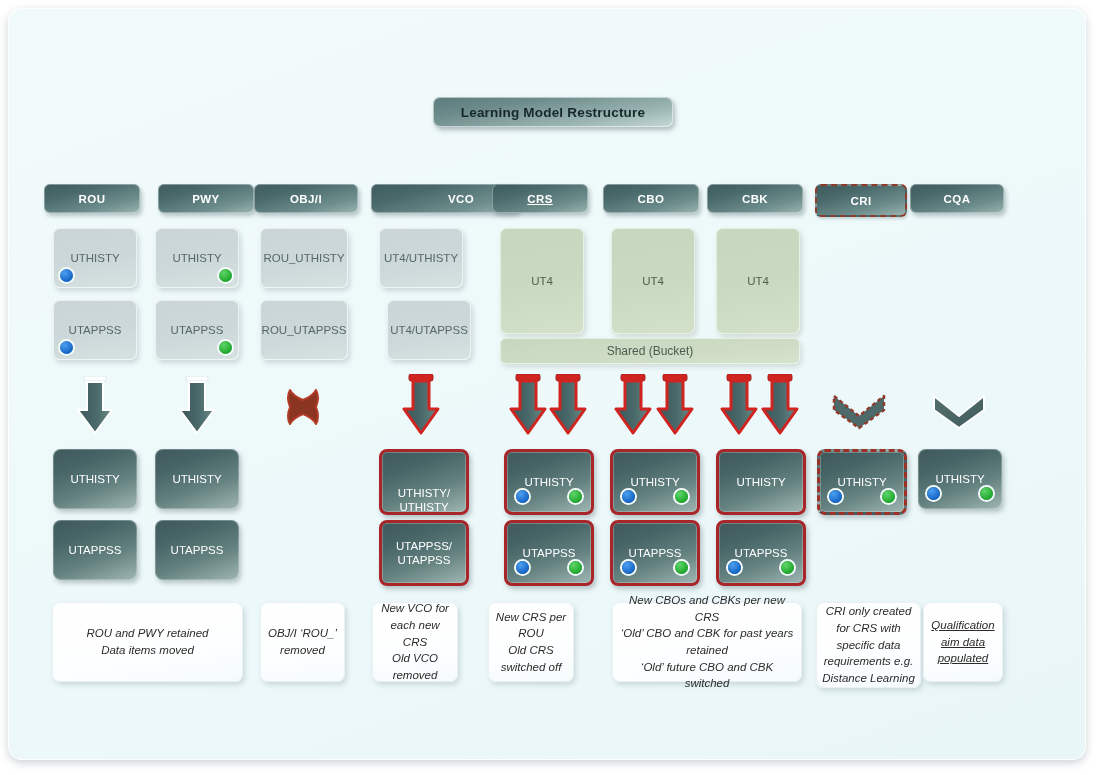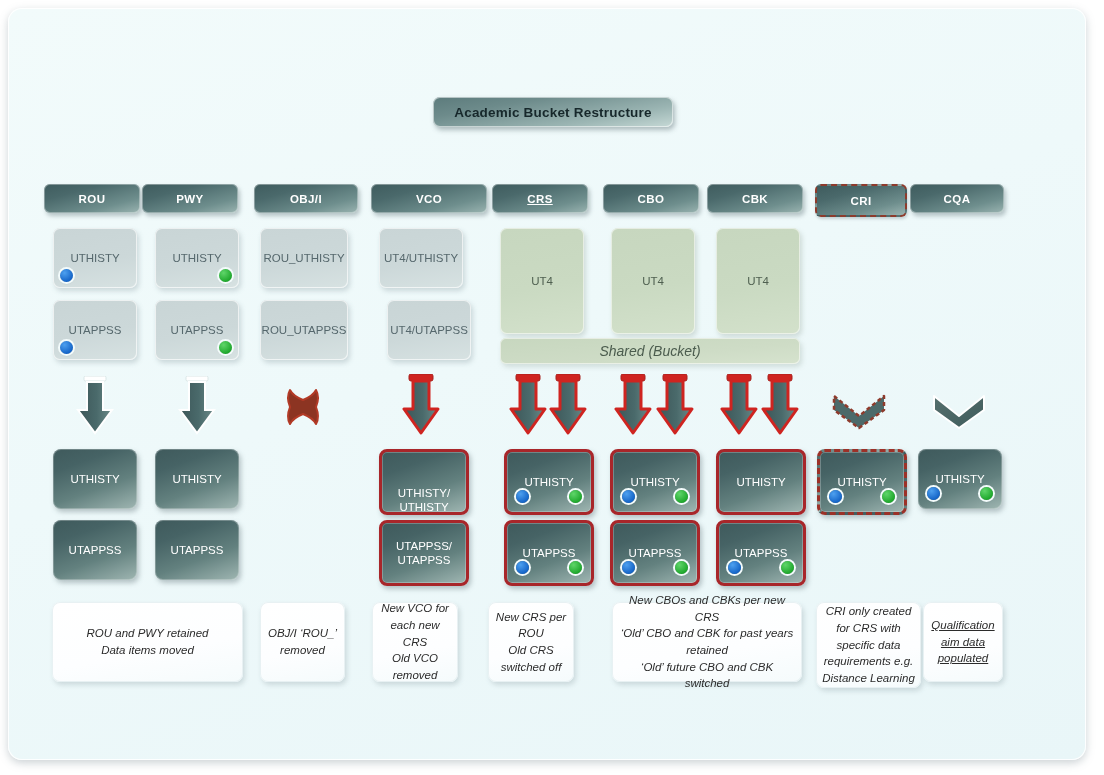--- a/index.html
+++ b/index.html
@@ -51,21 +51,21 @@
     background:linear-gradient(170deg,#c7d7bf 0%,#cadaC2 55%,#d3e1cb 100%);
     box-shadow:2px 3px 5px rgba(125,145,130,.28), 0 0 0 1px rgba(255,255,255,.55) inset;
     display:flex;align-items:center;justify-content:center;
     color:#4f6050;font-size:11.5px;
   }
   .bucket{
     position:absolute;border-radius:6px;
     background:linear-gradient(175deg,#c7d7bf 0%,#cedcc6 60%,#d6e3ce 100%);
     box-shadow:2px 3px 5px rgba(125,145,130,.25), 0 0 0 1px rgba(255,255,255,.55) inset;
     display:flex;align-items:center;justify-content:center;
-    color:#4b5c4e;font-size:14px;font-style:italic;
+    color:#4b5c4e;font-size:12px;
   }
 
   .darkbox{
     position:absolute;border-radius:8px;
     background:linear-gradient(160deg,#3f5a5c 0%,#466365 26%,#63817f 62%,#9fb6b2 100%);
     box-shadow:2px 3px 5px rgba(100,120,125,.42), 0 0 0 1px rgba(255,255,255,.25) inset;
     color:#ffffff;font-size:11.5px;
     display:flex;align-items:center;justify-content:center;text-align:center;line-height:1.25;
   }
   .darkbox.red{border:3px solid #a8262a;}
@@ -91,26 +91,26 @@
   .arrow{position:absolute;}
   .xmark{position:absolute;}
   .chev{position:absolute;}
 </style>
 </head>
 <body>
 
 <div class="page">
   <div class="canvas">
 
-    <div class="title-pill">Academic Bucket Restructure</div>
+    <div class="title-pill">Learning Model Restructure</div>
 
     <div class="hdr" style="left:36px;width:96px;">ROU</div>
-    <div class="hdr" style="left:134px;width:96px;">PWY</div>
+    <div class="hdr" style="left:150px;width:96px;">PWY</div>
     <div class="hdr" style="left:246px;width:104px;">OBJ/I</div>
-    <div class="hdr" style="left:363px;width:116px;">VCO</div>
+    <div class="hdr" style="left:363px;width:116px;padding-left:32px;">VCO</div>
     <div class="hdr" style="left:484px;width:96px;text-decoration:underline;">CRS</div>
     <div class="hdr" style="left:595px;width:96px;">CBO</div>
     <div class="hdr" style="left:699px;width:96px;">CBK</div>
     <div class="hdr dashed" style="left:807px;width:88px;">CRI</div>
     <div class="hdr" style="left:902px;width:94px;">CQA</div>
 
     <div class="lightbox" style="left:45px;top:220px;width:84px;height:60px;">
       <span>UTHISTY</span>
       <span class="dot blue" style="left:7px;top:41px;"></span>
     </div>

